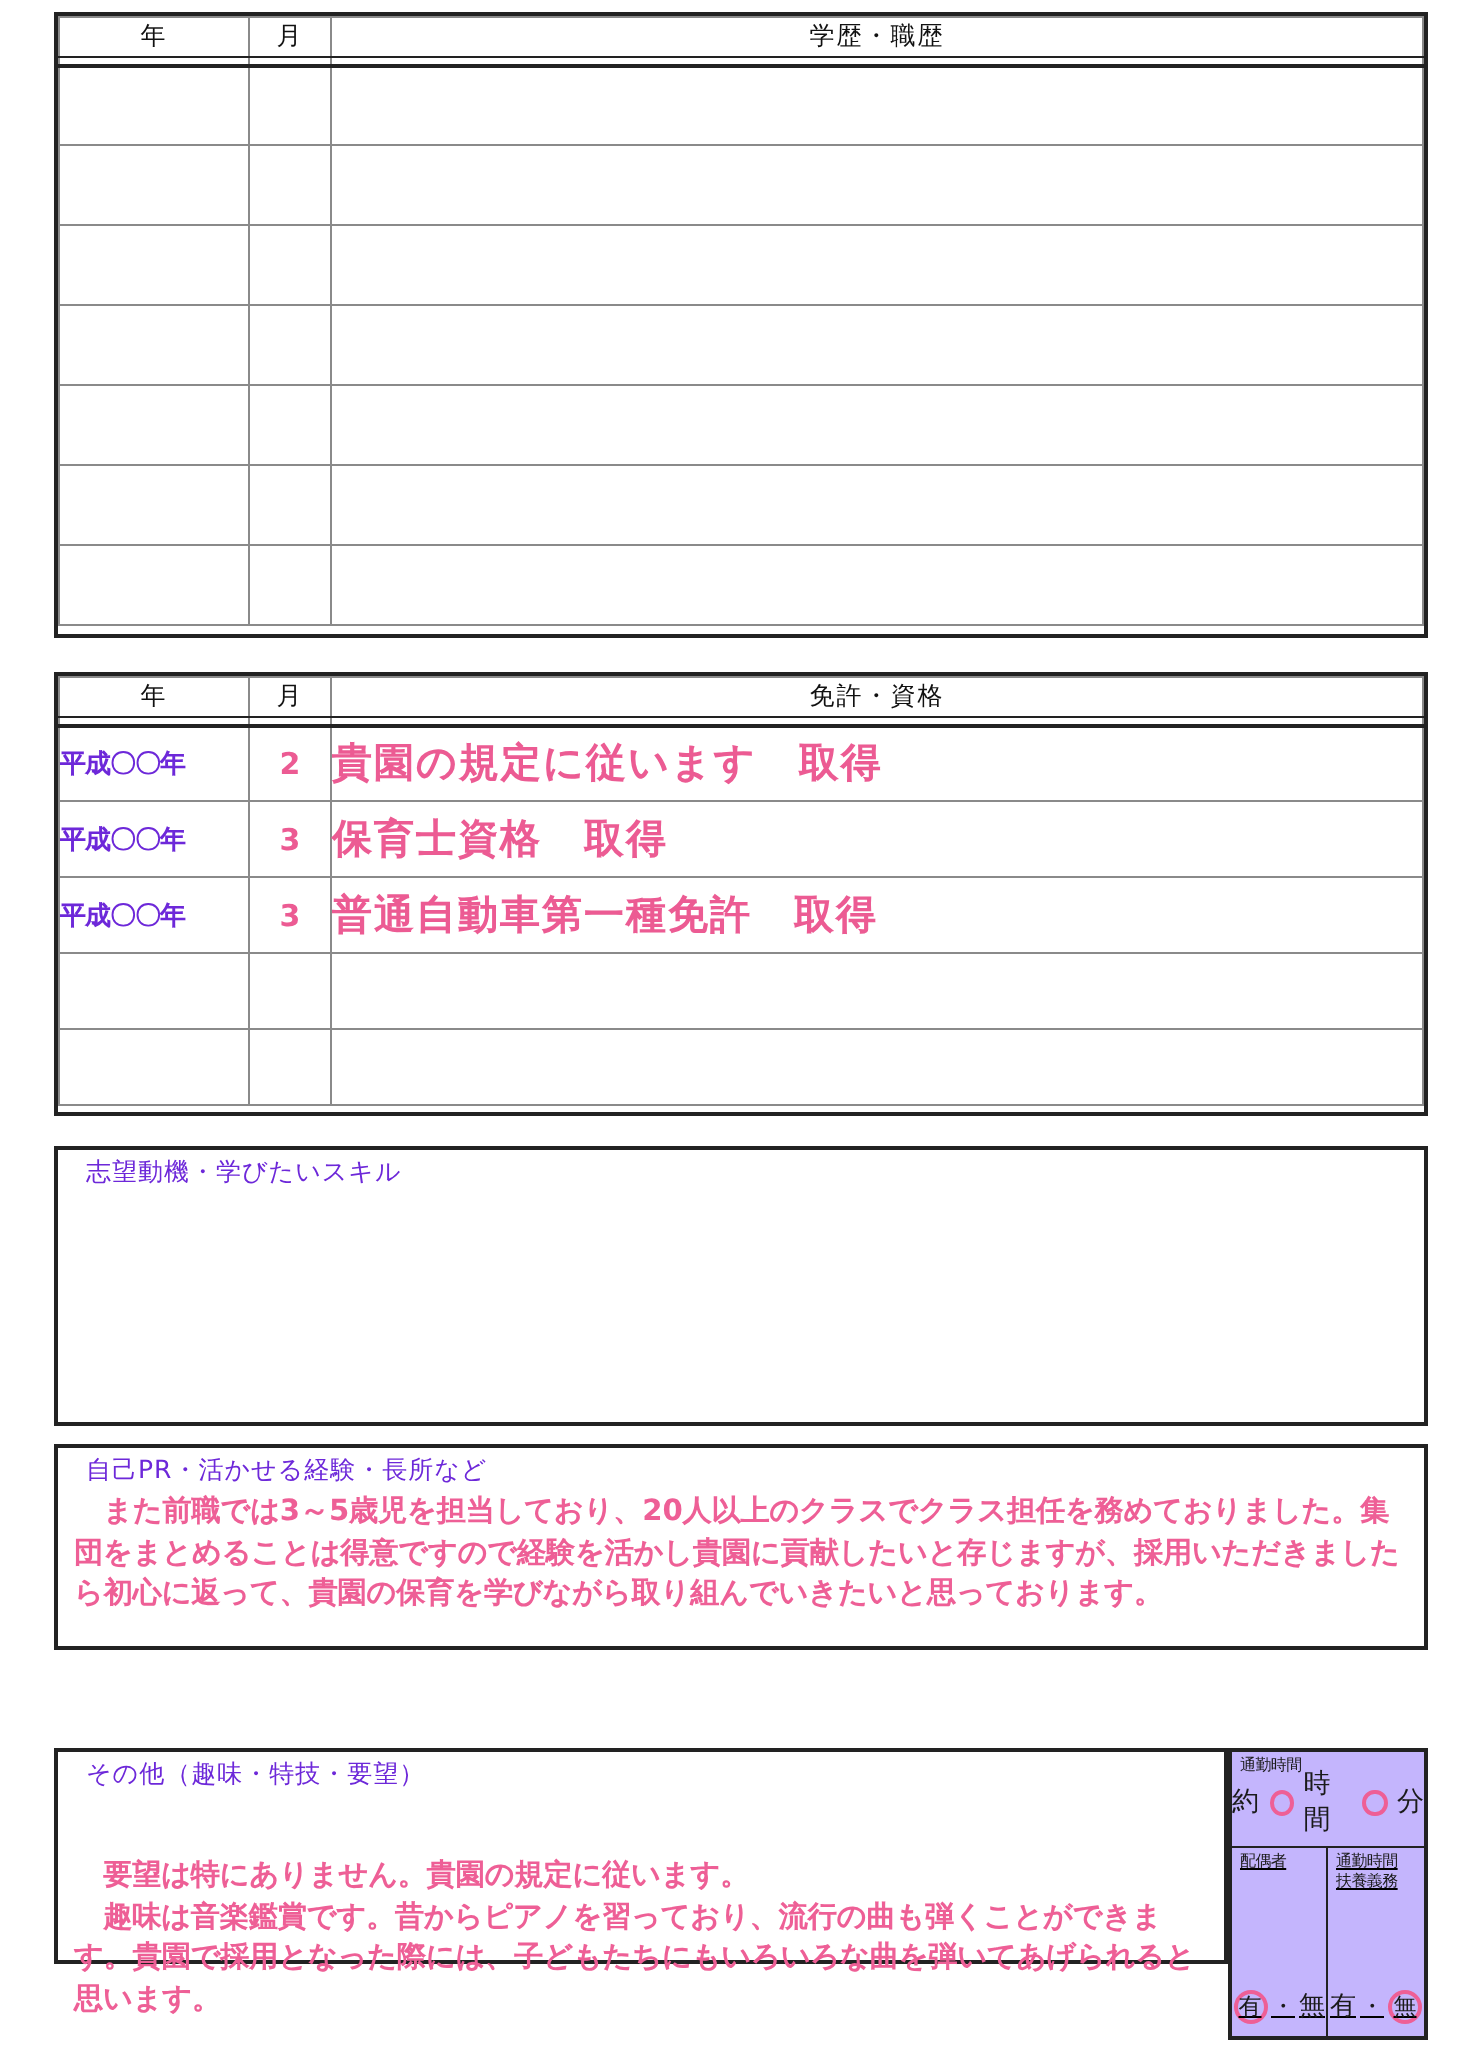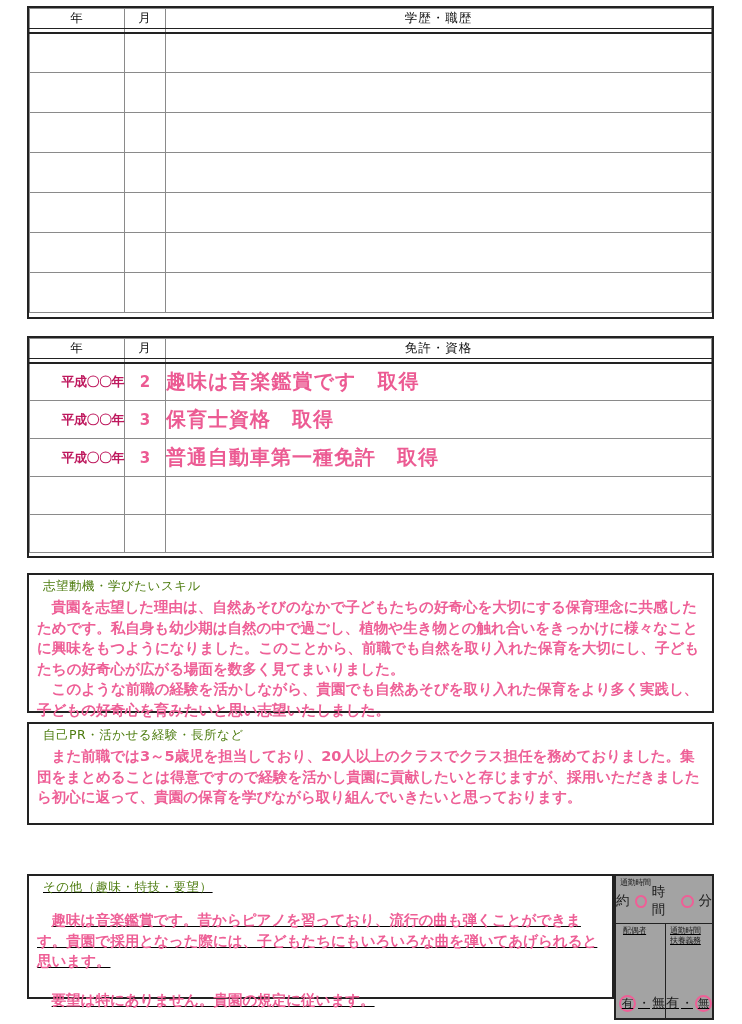--- a/index.html
+++ b/index.html
@@ -55,23 +55,23 @@
   .grid-table tr.head-spacer td {
     height: 4px;
     border-top: 1px solid #222222;
     border-bottom: 2px solid #222222;
     background: #ffffff;
   }
   .col-year   { width: 95px; }
   .col-month  { width: 41px; }
 
   .cell-year {
-    text-align: right;
+    text-align: left;
     font-size: 13px;
-    color: #be185d;
+    color: #6d28d9;
     font-weight: bold;
     letter-spacing: -0.5px;
   }
   .cell-month {
     text-align: center;
     font-size: 15px;
     color: #ec5b93;
     font-weight: bold;
   }
   .cell-detail {
@@ -85,21 +85,21 @@
 
   
   .text-block {
     position: absolute;
     border: 2px solid #222222;
     box-sizing: border-box;
     background: #ffffff;
   }
   .block-label {
     font-size: 12.5px;
-    color: #4d7c0f;
+    color: #6d28d9;
     padding: 3px 0 2px 14px;
     letter-spacing: 0.5px;
     border-bottom: 0;
     white-space: nowrap;
   }
   .block-body {
     font-size: 14.6px;
     line-height: 20.5px;
     color: #ee5f96;
     font-weight: bold;
@@ -121,25 +121,24 @@
   .other-box {
     border: 2px solid #222222;
     box-sizing: border-box;
     background: #ffffff;
     flex: 0 0 auto;
   }
   .side-box {
     border: 2px solid #222222;
     border-left: 2px solid #222222;
     box-sizing: border-box;
-    background: #a3a3a3;
+    background: #c4b5fd;
     flex: 0 0 auto;
     display: flex;
     flex-direction: column;
-    align-items: flex-end;
   }
   .side-cell {
     border-bottom: 1.5px solid #222222;
     box-sizing: border-box;
     position: relative;
   }
   .side-cell:last-child { border-bottom: none; }
   .side-label {
     font-size: 8px;
     color: #1a1a1a;
@@ -286,21 +285,21 @@
         <th>免許・資格</th>
       </tr>
       <tr class="head-spacer">
         <td></td>
             <td></td>
             <td></td>
       </tr>
       <tr style="height:38px;">
         <td class="cell-year">平成〇〇年</td>
         <td class="cell-month">2</td>
-        <td class="cell-detail">趣味は音楽鑑賞です　取得</td>
+        <td class="cell-detail">貴園の規定に従います　取得</td>
       </tr>
       <tr style="height:38px;">
         <td class="cell-year">平成〇〇年</td>
         <td class="cell-month">3</td>
         <td class="cell-detail">保育士資格　取得</td>
       </tr>
       <tr style="height:38px;">
         <td class="cell-year">平成〇〇年</td>
         <td class="cell-month">3</td>
         <td class="cell-detail">普通自動車第一種免許　取得</td>
@@ -314,40 +313,36 @@
         <td class="cell-year"></td>
         <td class="cell-month"></td>
         <td class="cell-detail"></td>
       </tr>
     </tbody>
       </table>
   </div>
 
   <div class="text-block" style="left:27px; top:573px; width:687px; height:140px;">
     <div class="block-label">志望動機・学びたいスキル</div>
-    <div class="block-body">
-      <p>貴園を志望した理由は、自然あそびのなかで子どもたちの好奇心を大切にする保育理念に共感したためです。私自身も幼少期は自然の中で過ごし、植物や生き物との触れ合いをきっかけに様々なことに興味をもつようになりました。このことから、前職でも自然を取り入れた保育を大切にし、子どもたちの好奇心が広がる場面を数多く見てまいりました。</p>
-      <p>このような前職の経験を活かしながら、貴園でも自然あそびを取り入れた保育をより多く実践し、子どもの好奇心を育みたいと思い志望いたしました。</p>
-    </div>
   </div>
 
   <div class="text-block" style="left:27px; top:722px; width:687px; height:103px;">
     <div class="block-label">自己PR・活かせる経験・長所など</div>
     <div class="block-body">
       <p>また前職では3～5歳児を担当しており、20人以上のクラスでクラス担任を務めておりました。集団をまとめることは得意ですので経験を活かし貴園に貢献したいと存じますが、採用いただきましたら初心に返って、貴園の保育を学びながら取り組んでいきたいと思っております。</p>
     </div>
   </div>
 
   <div class="bottom-wrap" style="left:27px; top:874px; width:687px; height:146px;">
 
-    <div class="other-box" style="width:587px; height:125px;text-decoration:underline;">
+    <div class="other-box" style="width:587px; height:108px;">
       <div class="block-label">その他（趣味・特技・要望）</div>
       <div class="block-body" style="padding-top:12px;">
+        <p style="margin-top:18px;">要望は特にありません。貴園の規定に従います。</p>
         <p>趣味は音楽鑑賞です。昔からピアノを習っており、流行の曲も弾くことができます。貴園で採用となった際には、子どもたちにもいろいろな曲を弾いてあげられると思います。</p>
-        <p style="margin-top:18px;">要望は特にありません。貴園の規定に従います。</p>
       </div>
     </div>
 
     <div class="side-box" style="width:100px; height:146px;">
 
       <div class="side-cell" style="height:48px;">
         <div class="side-label">通勤時間</div>
         <div class="side-value">
           <span class="lab">約</span>
           <span class="ring"></span>

